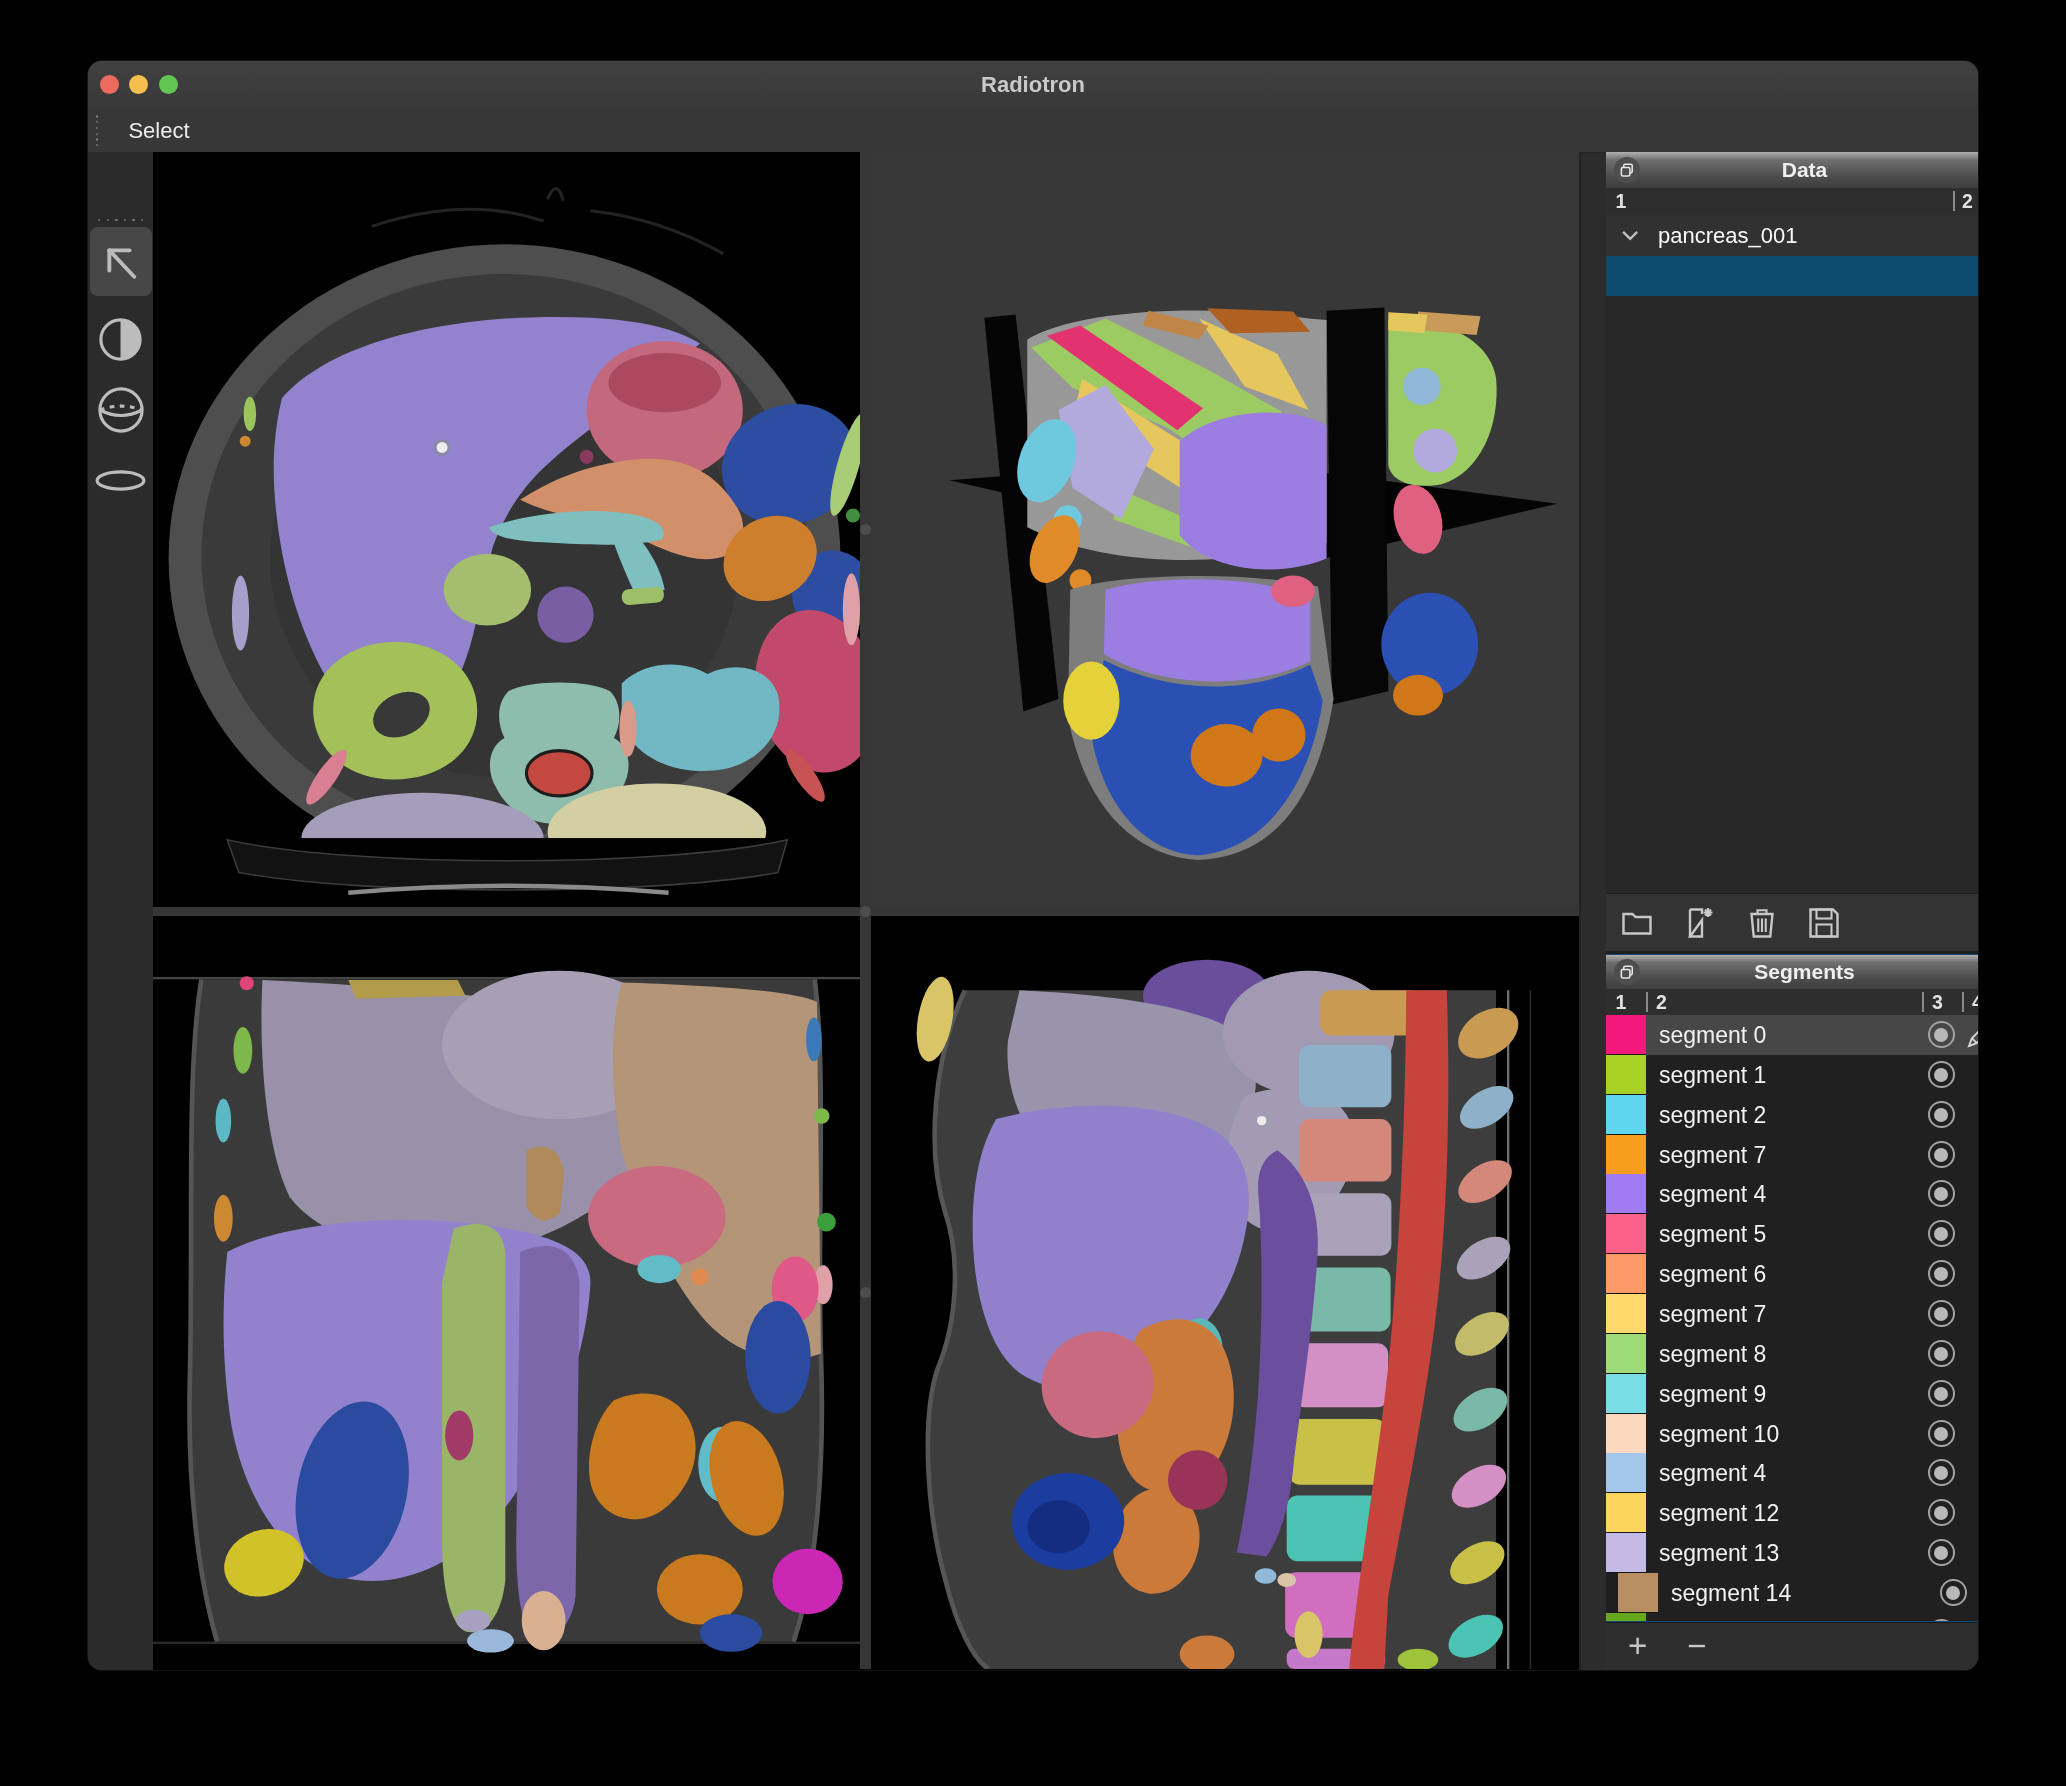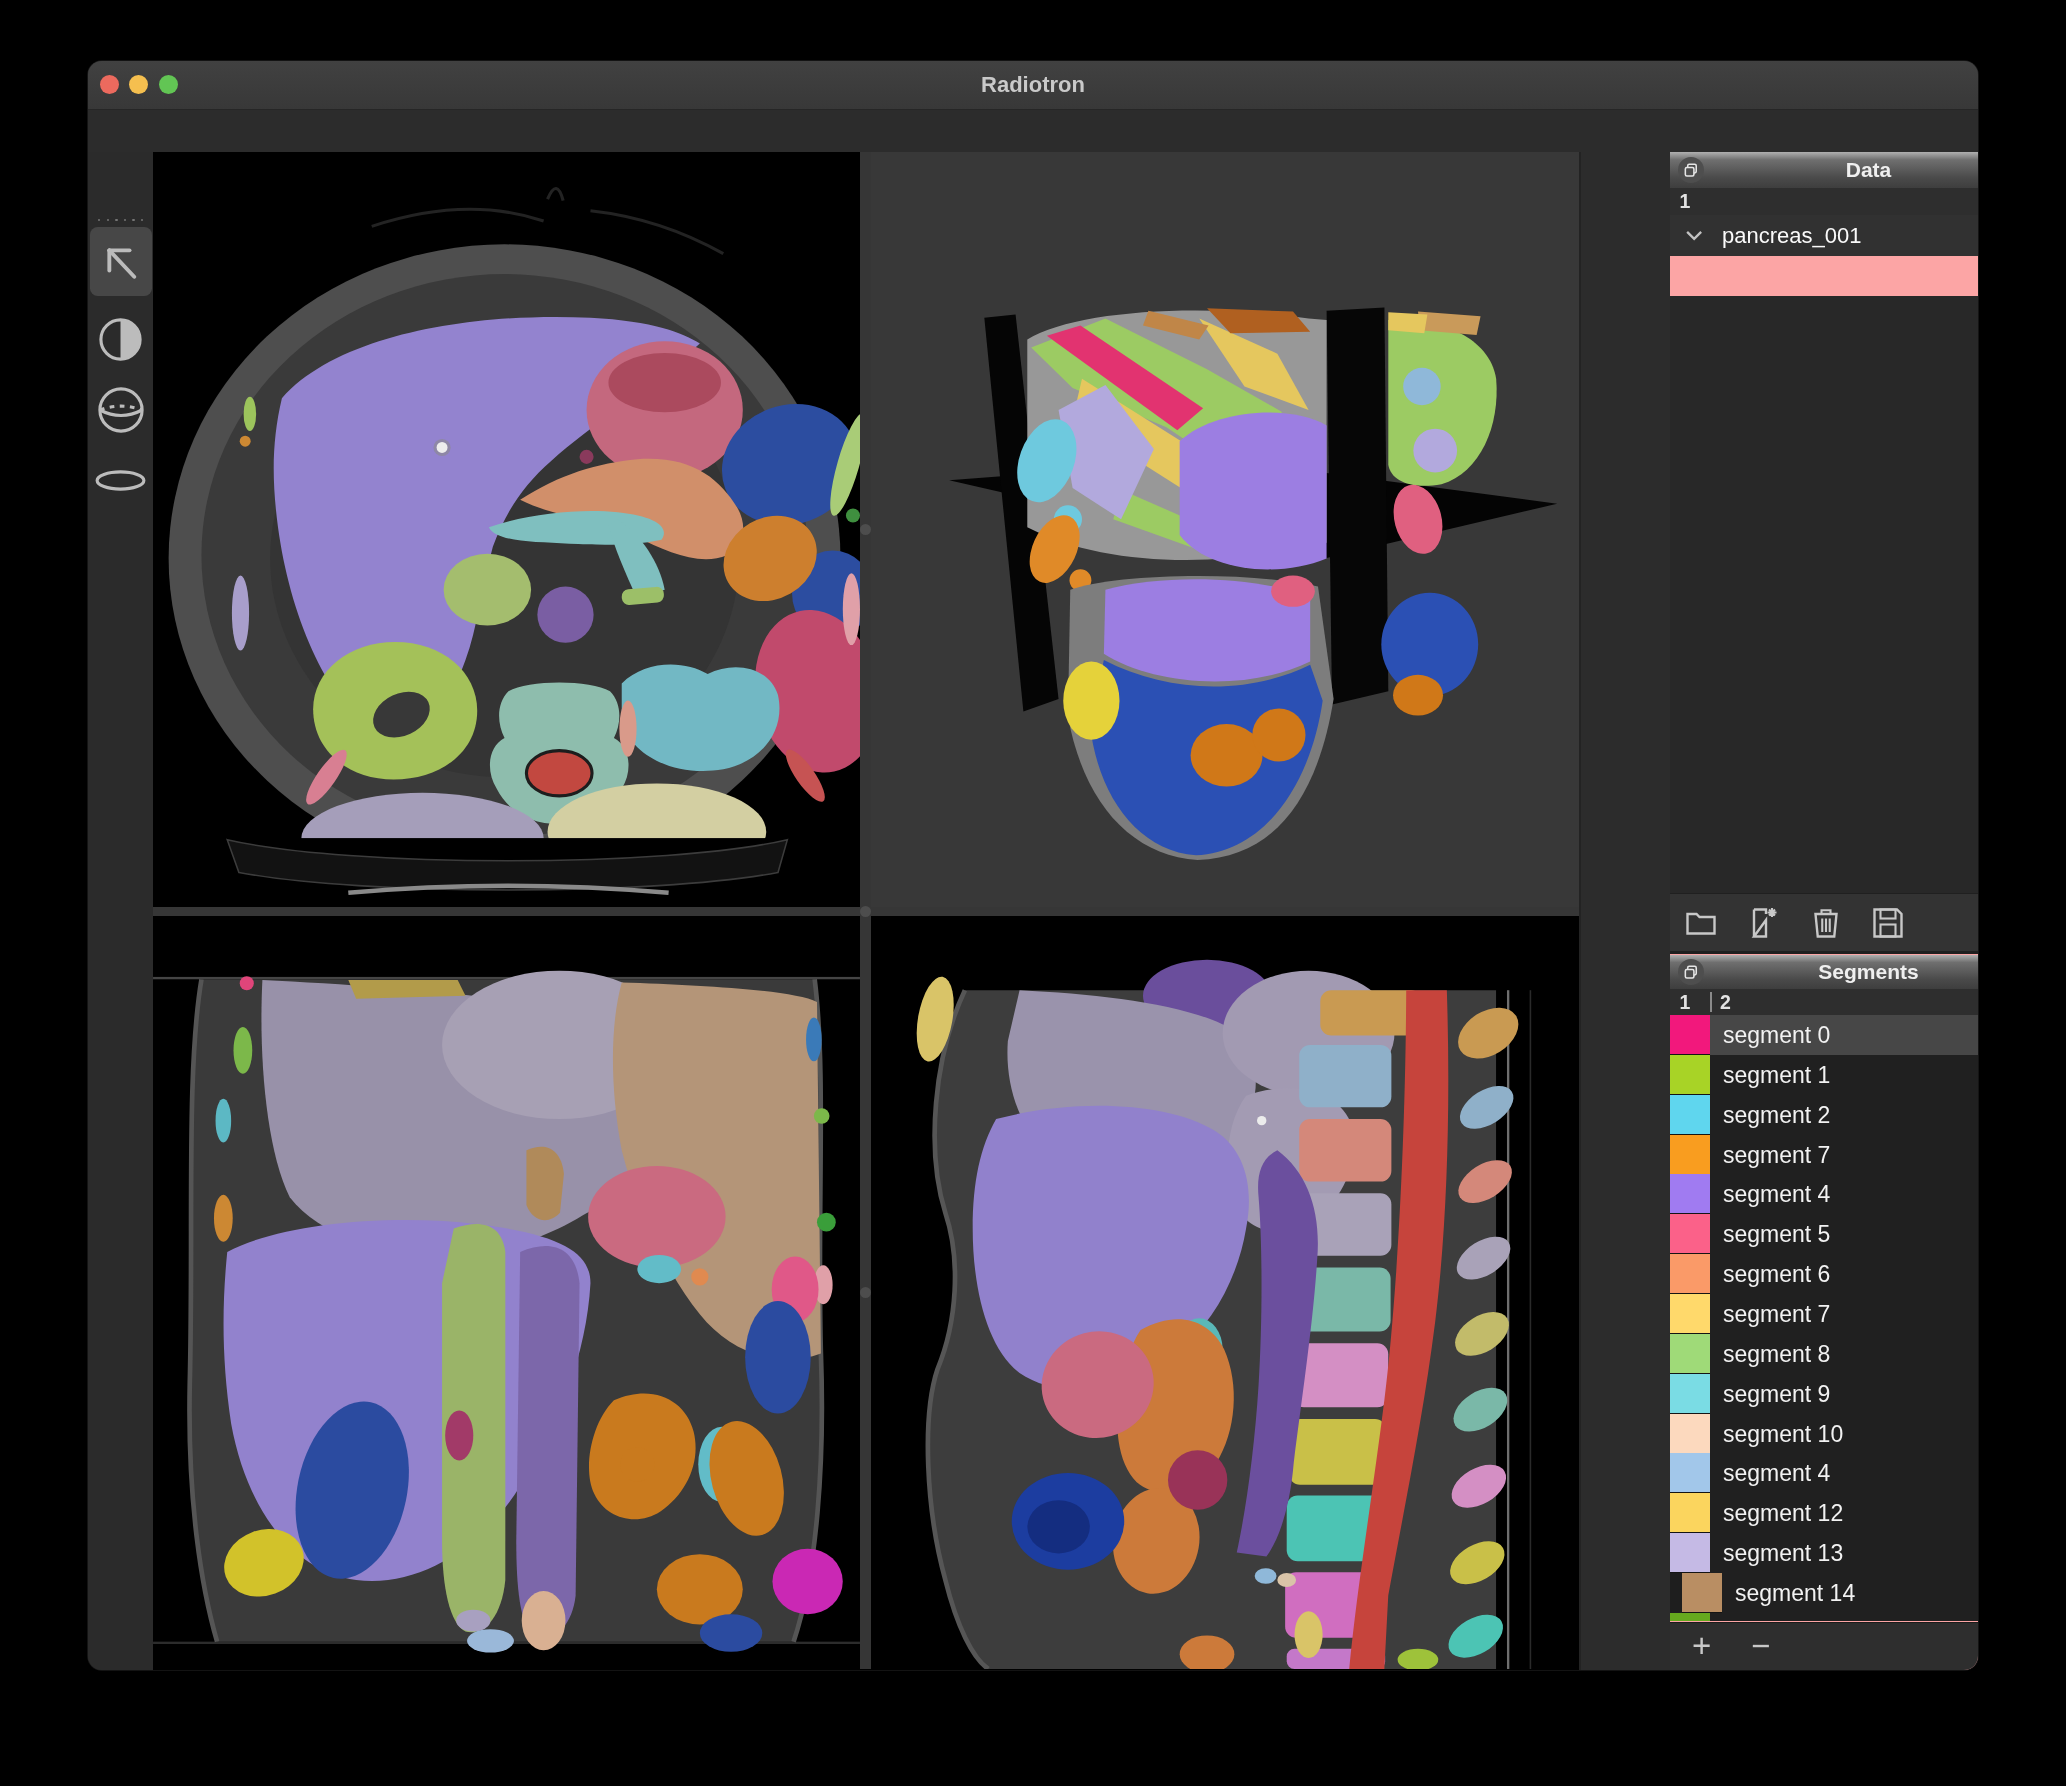--- a/index.html
+++ b/index.html
@@ -29,21 +29,21 @@
   .vp{overflow:hidden;}
   #vp-axial{left:0;top:0;width:707px;height:755px;background:#000;}
   #vp-3d{left:718px;top:0;width:708px;height:755px;background:#383838;}
   #vp-coronal{left:0;top:764px;width:707px;height:753px;background:#000;}
   #vp-sagittal{left:718px;top:764px;width:708px;height:753px;background:#000;}
   .vsplit{left:707px;width:11px;background:#363636;}
   .hsplit{left:0;top:755px;width:1426px;height:9.4px;background:#363636;}
   .splitdot{width:11px;height:11px;border-radius:50%;background:#4d4d4d;}
   
   #rsplit{left:1491px;top:91px;width:1.6px;height:1518px;background:#232323;}
-  #panel{left:1582px;top:91px;width:397px;height:1518px;background:#fca5a5;}
+  #panel{left:1518px;top:91px;width:397px;height:1518px;background:#0c4a6e;}
   .phead{left:0;width:397px;background:linear-gradient(#b0b0b0,#6f6f6f 22%,#4a4a4a 72%,#3e3e3e);
          border-bottom:0.8px solid #202020;display:flex;align-items:center;justify-content:center;
          color:#efefef;font-size:21px;font-weight:600;}
   .float-ic{position:absolute;left:7.8px;width:26.6px;height:26.6px;border-radius:50%;background:#4e4e4e;
             display:flex;align-items:center;justify-content:center;}
   .colhead{left:0;width:397px;height:26.6px;background:#2e2e2e;border-bottom:0.8px solid #1d1d1d;}
   .colhead span{position:absolute;top:1.6px;color:#e2e2e2;font-size:19.5px;font-weight:bold;}
   .colsep{position:absolute;top:3.1px;width:2.3px;height:20.3px;background:#8a8a8a;}
   .treerow{left:0;width:397px;height:41px;}
   .treelabel{position:absolute;top:50%;transform:translateY(-50%);color:#fafafa;font-size:22px;}
@@ -69,20 +69,31 @@
 
 <div id="window" class="abs">
 
   <div id="titlebar" class="abs">
     <div id="title" class="abs">Radiotron</div>
     <div class="abs tl" style="left:11.7px;background:#ec6a5e"></div>
     <div class="abs tl" style="left:41px;background:#f5bf4f"></div>
     <div class="abs tl" style="left:71px;background:#62c554"></div>
   </div>
 
+  <div id="menubar" class="abs">
+    <div class="abs vdots">
+        <i></i>
+        <i></i>
+        <i></i>
+        <i></i>
+        <i></i>
+        <i></i>
+      </div>
+    <div id="menu-select" class="abs">Select</div>
+  </div>
 
   <div id="toolstrip" class="abs">
     <div class="abs hdots">
         <i></i>
         <i></i>
         <i></i>
         <i></i>
         <i></i>
         <i></i>
       </div>

